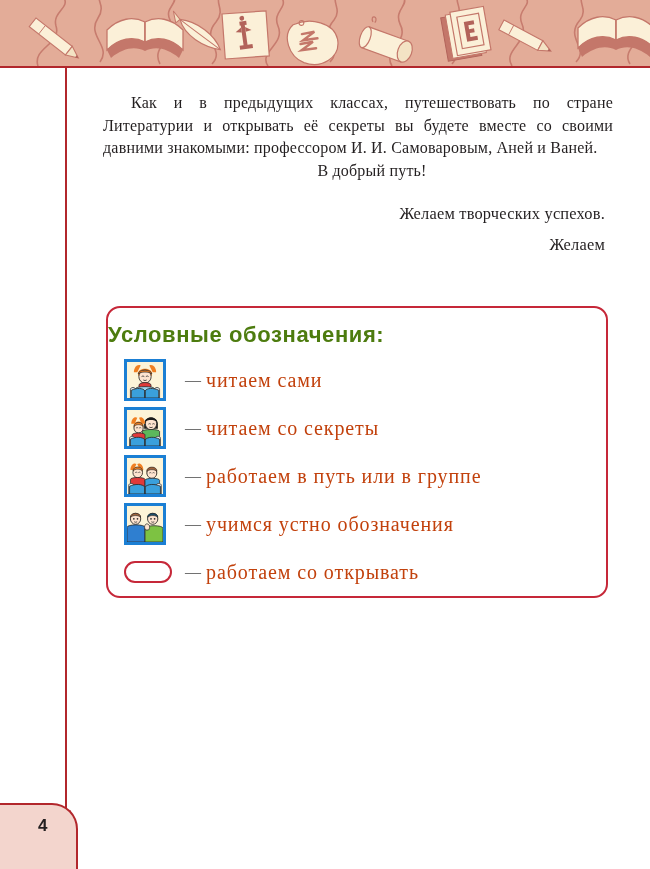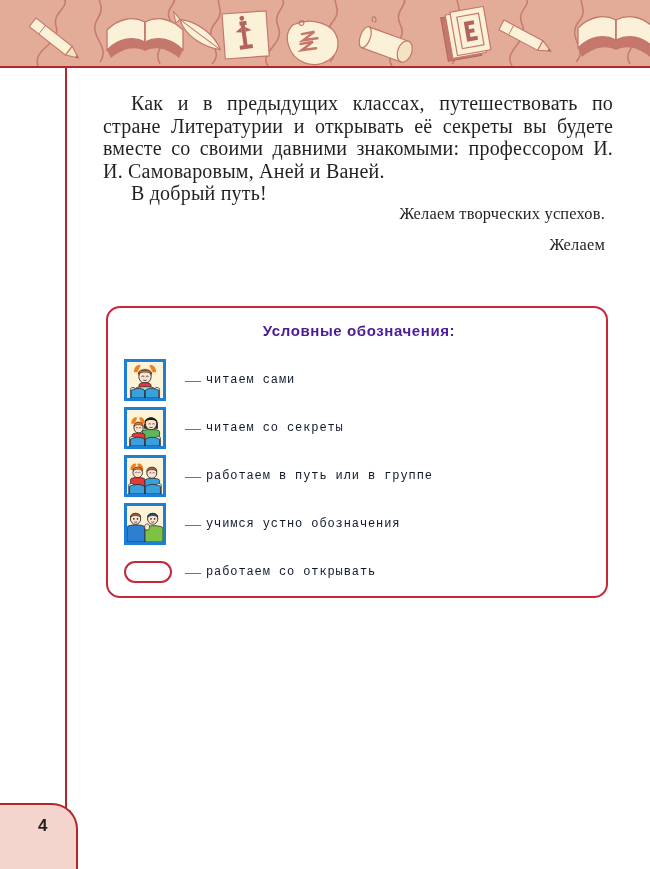--- a/index.html
+++ b/index.html
@@ -72,31 +72,31 @@
     letter-spacing: 0;
   }
 
   
   .body-text {
     position: absolute;
     left: 103px;
     top: 92px;
     width: 510px;
     font-family: "Liberation Serif", serif;
-    font-size: 20px;
+    font-size: 16px;
     line-height: 22.5px;
     color: #231f20;
     text-align: justify;
     letter-spacing: 0.2px;
   }
   .body-text p {
     margin: 0;
   }
   .p-indent { text-indent: 28px; }
-  .p-nojustify { text-align: left; }
+  .p-nojustify { text-align: center; }
   .sign-block {
     position: absolute;
     left: 103px;
     top: 194px;
     width: 510px;
     font-family: "Liberation Serif", serif;
     font-size: 16.4px;
     line-height: 23px;
     color: #231f20;
     text-align: right;
@@ -114,25 +114,25 @@
     border: 2px solid #c62839;
     border-radius: 14px;
     box-sizing: border-box;
     background: #ffffff;
   }
   .legend-title {
     position: absolute;
     left: 0;
     top: 14px;
     width: 502px;
-    text-align: center;
+    text-align: left;
     font-family: "Liberation Sans", sans-serif;
     font-weight: bold;
-    font-size: 15px;
-    color: #4c1d95;
+    font-size: 22px;
+    color: #4d7c0f;
     letter-spacing: 0.6px;
   }
   .legend-list {
     position: absolute;
     left: 12px;
     top: 48px;
     width: 480px;
   }
   .legend-row {
     display: flex;
@@ -165,23 +165,23 @@
   }
   .legend-dash {
     width: 26px;
     font-family: "Liberation Serif", serif;
     font-size: 16px;
     color: #5a5a5a;
     text-align: center;
     flex: 0 0 26px;
   }
   .legend-label {
-    font-family: Liberation Mono, monospace;
-    font-size: 12px;
-    color: #0f172a;
+    font-family: Liberation Serif, serif;
+    font-size: 20px;
+    color: #c2410c;
     letter-spacing: 0.9px;
     white-space: nowrap;
   }
 </style>
 </head>
 <body>
 
 <div class="page">
 
   <div class="header-band">

